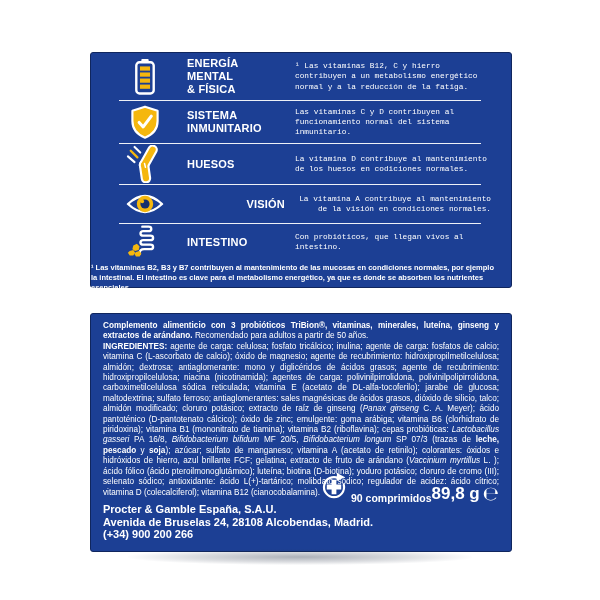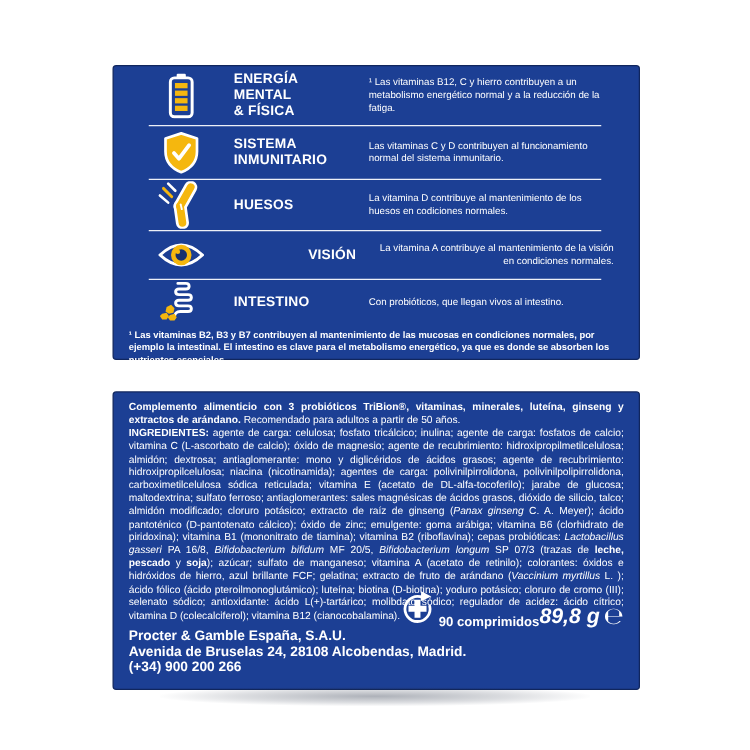--- a/index.html
+++ b/index.html
@@ -51,33 +51,34 @@
     letter-spacing:.2px;
   }
   .label-narrow{ width:52px; }
   .label-pad{ width:46px; flex:none;}
   .desc-cell{
     margin-left:10px;
     width:196px;
     flex:none;
     font-size:7.8px;
     line-height:10.2px;
+    font-family:Liberation Mono, monospace;
   }
   .divider{
     height:1px;
     background:rgba(255,255,255,.92);
     margin:0 30px 0 28px;
   }
   .row-1{min-height:47px;}
   .row-2{min-height:42px;}
   .row-3{min-height:40px;}
   .row-4{min-height:38px;text-align:right;}
   .row-5{min-height:35px;}
   .footnote{
-    padding:3px 16px 6px 12px;
+    padding:3px 16px 6px 0;
     font-size:7.5px;
     font-weight:700;
     line-height:10px;
   }
 
   
   .panel-bottom .textblock{
     padding:7px 12px 0 12px;
     font-size:8.2px;
     line-height:10.4px;
@@ -101,23 +102,22 @@
     flex-direction:row;
     align-items:flex-end;
   }
   .qty{
     font-size:10.5px;
     font-weight:700;
     margin-top:2px;
   }
   .weight-line{
     display:flex;
-    align-items:center;
+    align-items:flex-end;
     gap:3px;
-    font-style:italic;
   }
   .weight{
     font-size:17px;
     font-weight:700;
   }
   .e-mark{
     font-family:"DejaVu Sans", sans-serif;
     font-size:19px;
     font-weight:400;
   }

